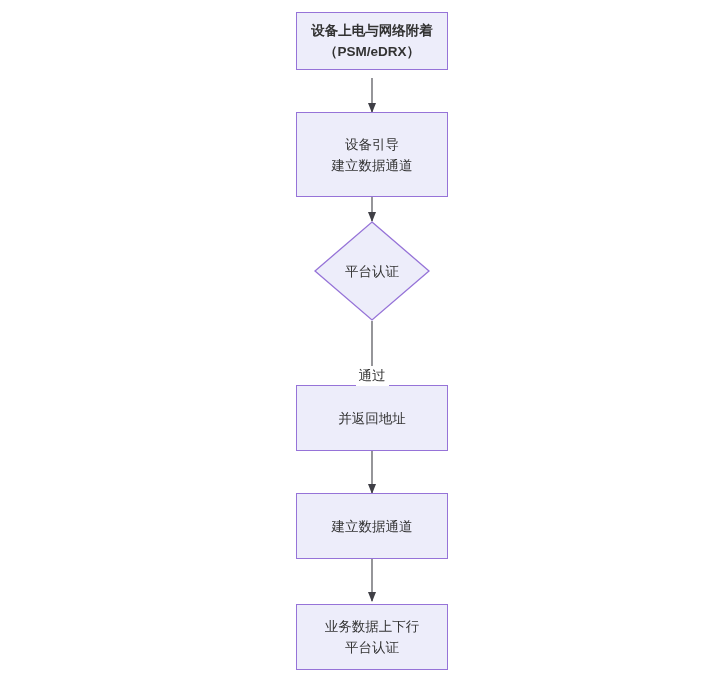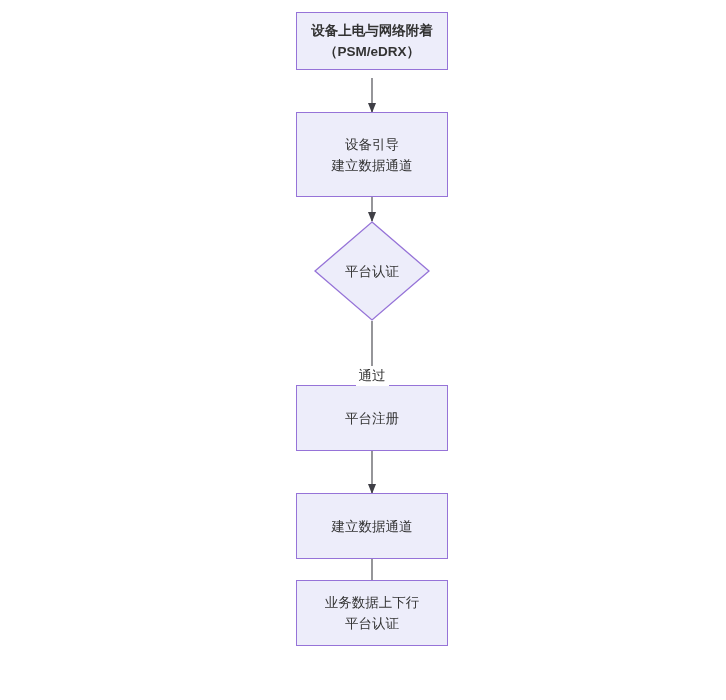--- a/index.html
+++ b/index.html
@@ -103,26 +103,26 @@
         <span class="node-text">设备引导</span>
         <span class="node-text">建立数据通道</span>
       </div>
       <div class="node decision" style="left: 314px; top: 221px; width: 116px; height: 100px; text-align: center;">
         <svg class="diamond-shape" width="116" height="100" viewBox="0 0 116 100">
           <polygon points="58,1 115,50 58,99 1,50" fill="#ededfa" stroke="#9673d8" stroke-width="1.3"></polygon>
         </svg>
         <span class="node-text">平台认证</span>
       </div>
       <div class="node process" style="left: 296px; top: 385px; width: 152px; height: 66px;">
-        <span class="node-text">平台注册</span>
+        <span class="node-text">并返回地址</span>
       </div>
       <div class="node process" style="left: 296px; top: 493px; width: 152px; height: 66px; align-items: center;">
         <span class="node-text">建立数据通道</span>
       </div>
-      <div class="node process" style="left: 296px; top: 580px; width: 152px; height: 66px;">
+      <div class="node process" style="left: 296px; top: 604px; width: 152px; height: 66px;">
         <span class="node-text">业务数据上下行</span>
         <span class="node-text">平台认证</span>
       </div>
     </div>
   <div id="label-layer">
       <div class="edge-label" style="left: 355.5px; top: 342px; margin-top: 24px;">通过</div>
     </div>
 </div>
 
 </body></html>

